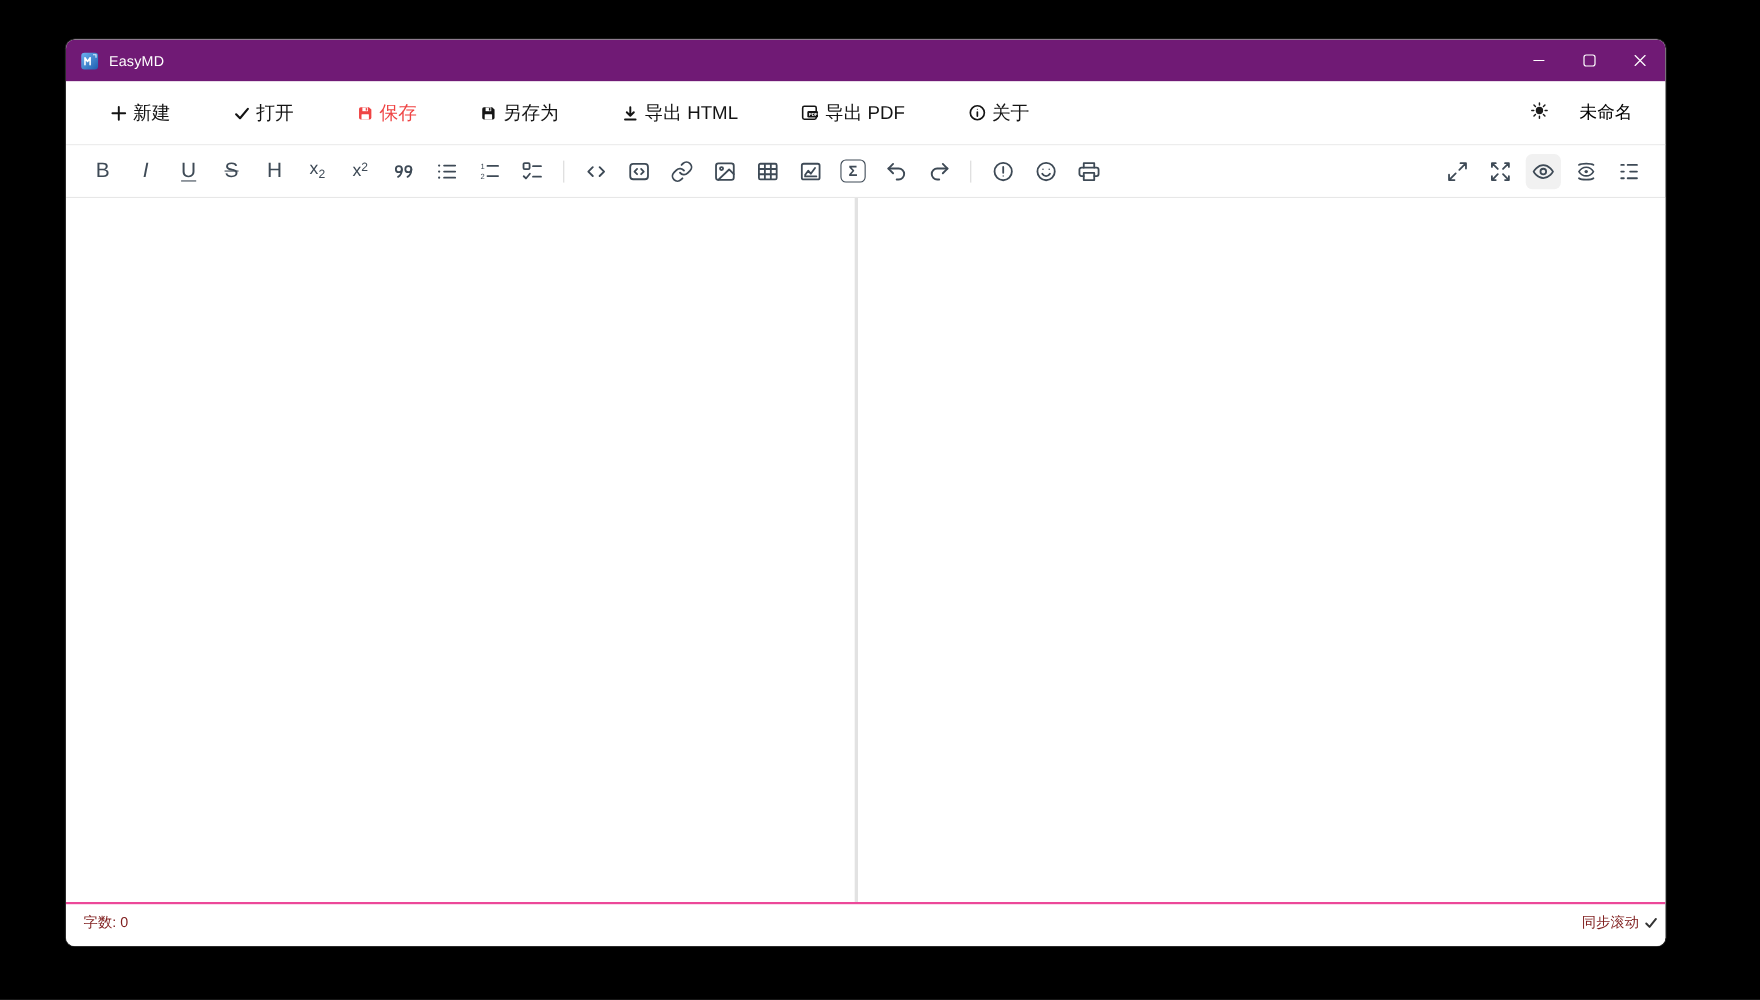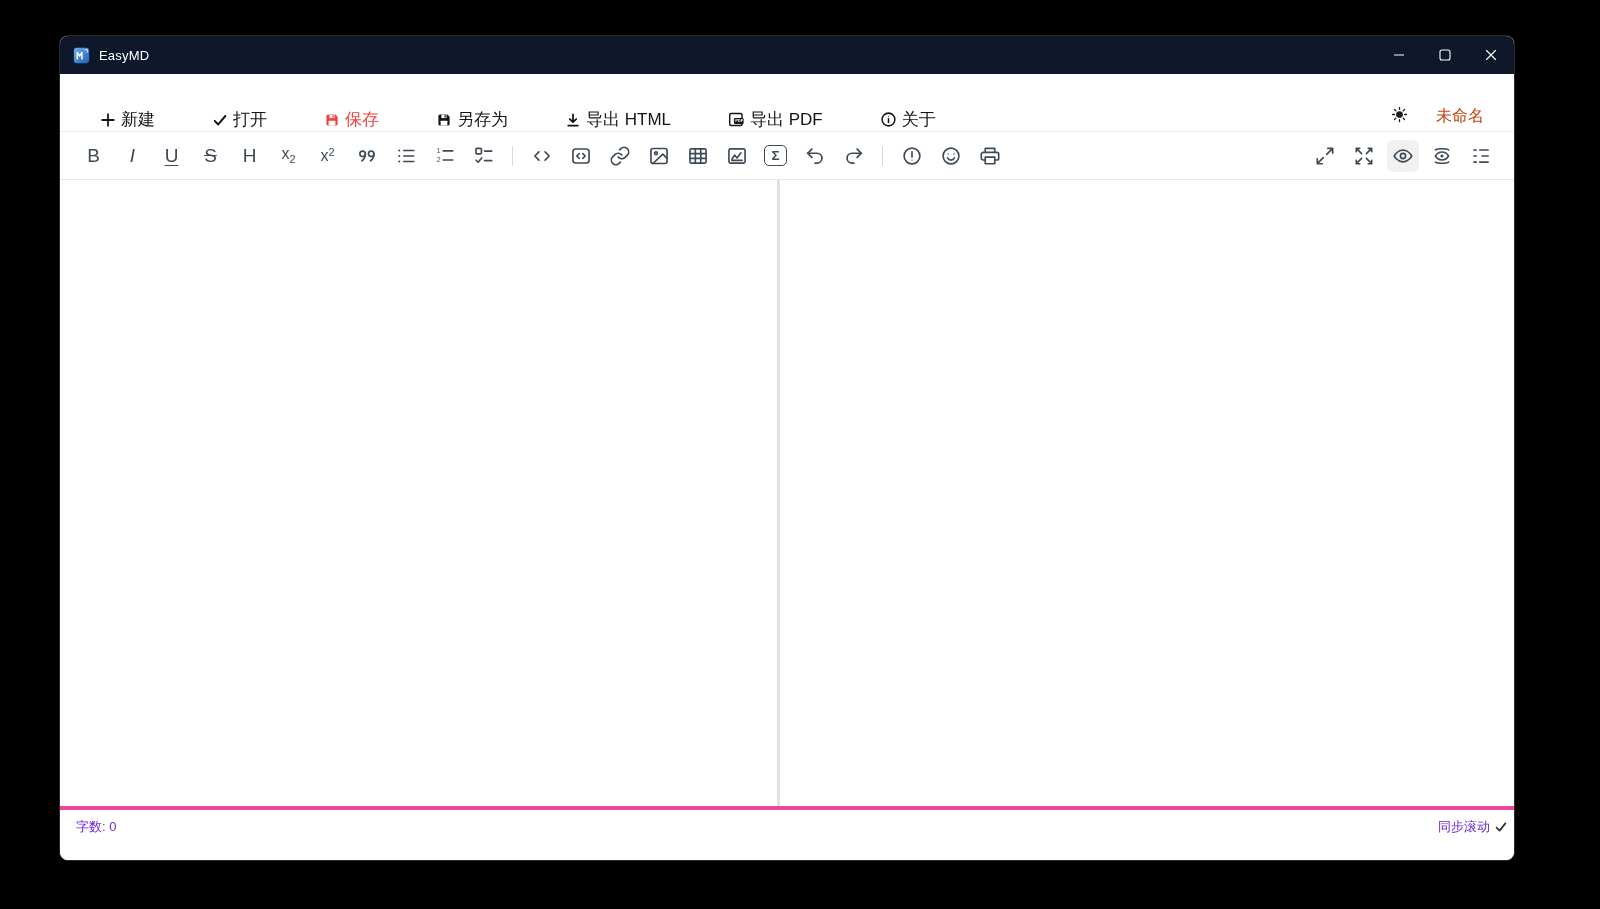--- a/index.html
+++ b/index.html
@@ -2,34 +2,34 @@
 <html><head>
 <meta charset="utf-8">
 <style>
   html,body{margin:0;padding:0}
   body{width:1600px;height:909px;background:#000;overflow:hidden;
        font-family:"Liberation Sans",sans-serif;-webkit-font-smoothing:antialiased}
   .window{position:absolute;left:60px;top:36px;width:1454px;height:824px;
           background:#fff;border-radius:8px;overflow:hidden;display:flex;flex-direction:column;
           box-shadow:0 0 0 1px #2a2a2a,0 18px 50px rgba(0,0,0,.6)}
   
-  .titlebar{flex:0 0 38px;background:#0f172a;display:flex;align-items:center}
+  .titlebar{flex:0 0 38px;background:#701a75;display:flex;align-items:center}
   .appicon{margin-left:13px;width:17px;height:17px;display:flex}
   .apptitle{color:#fff;font-size:13px;margin-left:9px;letter-spacing:.2px}
   .wincontrols{margin-left:auto;display:flex;height:100%}
   .wc{width:46px;height:100%;display:flex;align-items:center;justify-content:center;color:#fff;cursor:default}
   
-  .menubar{flex:0 0 57px;background:#fff;display:flex;align-items:flex-end;padding:0 30px 0 40px}
+  .menubar{flex:0 0 57px;background:#fff;display:flex;align-items:center;padding:0 30px 0 40px}
   .mitem{display:flex;align-items:center;gap:5px;font-size:17px;color:#141414;white-space:nowrap;cursor:default}
   .mitem + .mitem{margin-left:57px}
   .mitem svg{display:block}
   .mitem.disabled{color:#ef4444}
   .mright{margin-left:auto;display:flex;align-items:center}
   .theme-btn{width:30px;height:30px;display:flex;align-items:center;justify-content:center;color:#1c1c1c}
-  .docname{color:#c2410c;font-size:16px;margin-left:22px;white-space:nowrap}
+  .docname{color:#000000;font-size:16px;margin-left:22px;white-space:nowrap}
   
   .toolbar{flex:0 0 47px;background:#fff;display:flex;align-items:center;padding:0 14px;
            border-top:1px solid #ececec;border-bottom:1px solid #e7e7e7}
   .tbtn{width:32px;height:32px;margin:0 3.5px;display:flex;align-items:center;justify-content:center;
         color:#3e4a56;border-radius:6px;cursor:default;flex:0 0 auto}
   .tbtn.active{background:#f1f1f1}
   .tbtn svg{display:block}
   .tsep{width:1px;height:20px;background:#d9d9d9;margin:0 9px;flex:0 0 auto}
   .tright{margin-left:auto;display:flex;align-items:center}
   .tl{font-size:19px;line-height:1;color:#3e4a56}
@@ -40,22 +40,22 @@
   .tl sup{font-size:11px;vertical-align:5px}
   .boxicon{box-sizing:border-box;width:23px;height:21px;border:1.8px solid #3e4a56;border-radius:5px;
            display:flex;align-items:center;justify-content:center;font-size:13.5px;font-weight:700;color:#3e4a56}
   
   .split{flex:1;display:flex;min-height:0;background:#fff}
   .pane{background:#fff;min-width:0}
   .pane.editor{flex:0 0 717px}
   .pane.preview{flex:1}
   .divider{flex:0 0 3px;background:#e2e2e2;cursor:col-resize}
   
-  .statusbar{flex:0 0 34px;background:#fff;border-top:4px solid #ec4899;display:flex;align-items:center;
-             padding:0 6px 16px 16px;font-size:13px;color:#6d28d9}
+  .statusbar{flex:0 0 34px;background:#fff;border-top:2px solid #ec4899;display:flex;align-items:center;
+             padding:0 6px 4px 16px;font-size:13px;color:#7f1d1d}
   .sbright{margin-left:auto;display:flex;align-items:center;gap:4px}
 </style>
 </head>
 <body>
 
 <div class="window">
 
   <div class="titlebar">
     <span class="appicon">
       <svg width="17" height="17" viewBox="0 0 20 20">

